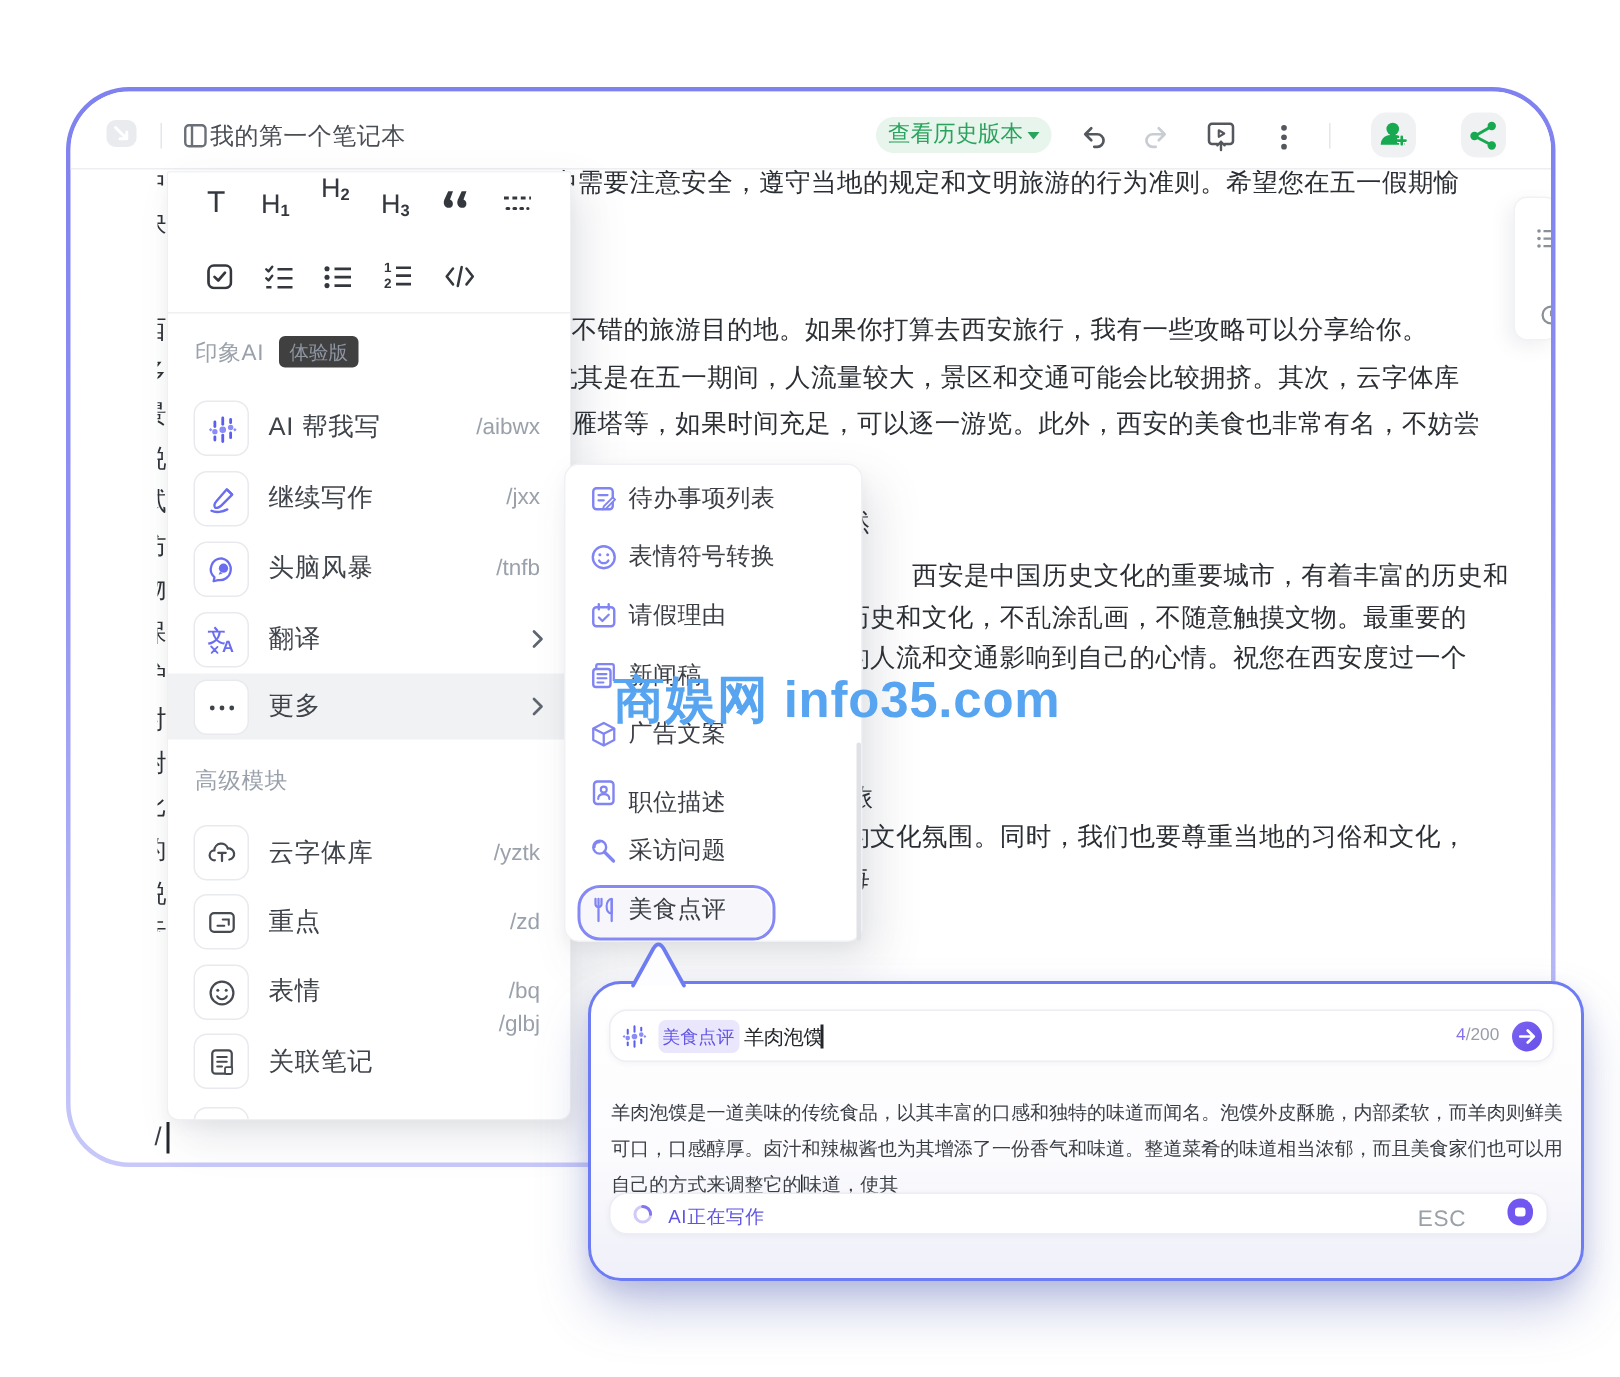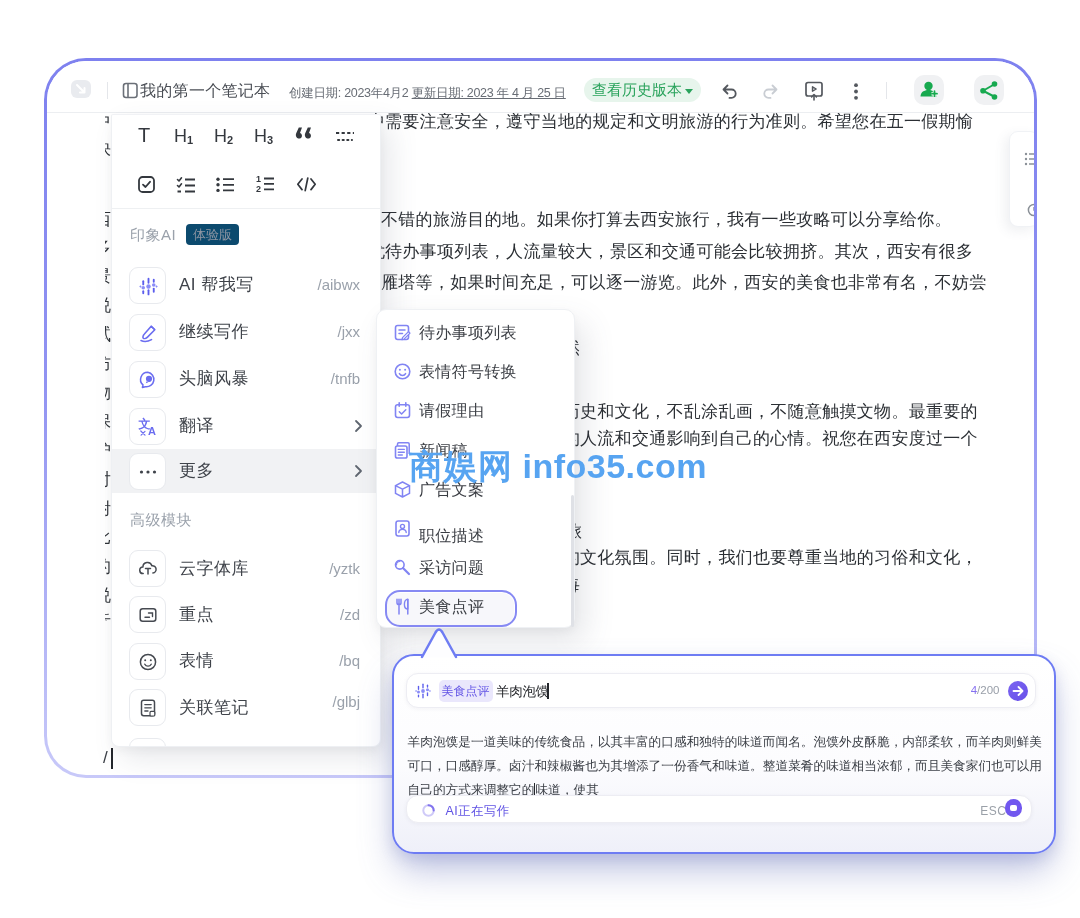--- a/index.html
+++ b/index.html
@@ -30,21 +30,21 @@
 
 #slashcur{position:absolute;left:56px;top:687px;font-size:17px;color:#3a3e45}
 #caret1{position:absolute;left:64px;top:687px;width:1.5px;height:21px;background:#23262b}
 
 #menu{position:absolute;left:111px;top:114px;width:270px;height:633px;background:#fff;
  border:1px solid #eef0f3;border-top:1px solid #f1f2f5;border-radius:2px 2px 8px 8px;overflow:hidden;
  box-shadow:10px 12px 28px rgba(80,85,105,.13),0 4px 10px rgba(0,0,0,.04);z-index:10}
 .mrow1{position:absolute;color:#34383e}
 .msep{position:absolute;left:0;top:93px;width:100%;height:1px;background:#eef0f2}
 .mlabel{position:absolute;left:18px;font-size:15px;color:#9aa1ab;letter-spacing:.5px}
-.badge{position:absolute;left:74px;top:109px;height:21px;line-height:21px;padding:0 7px;background:#0c4a6e;border-radius:4px;font-size:13px;color:#8f96a3}
+.badge{position:absolute;left:74px;top:109px;height:21px;line-height:21px;padding:0 7px;background:#404040;border-radius:4px;font-size:13px;color:#8f96a3}
 .ibox{position:absolute;left:16.5px;width:37px;height:37px;border:1.2px solid #e8eaee;border-radius:9px;background:#fff}
 .mtext{position:absolute;left:67px;font-size:17px;color:#3f434a;letter-spacing:.5px}
 .mshort{position:absolute;right:20px;font-size:15px;color:#9aa1ab}
 .mchev{position:absolute;right:17px;color:#5f6670}
 #hlrow{position:absolute;left:0;top:334px;width:100%;height:44px;background:#f1f2f4}
 
 #smenu{position:absolute;left:375.5px;top:308.5px;width:199px;height:319.5px;background:#fff;border:1px solid #eff1f4;border-radius:10px;
  box-shadow:10px 14px 30px rgba(80,85,105,.15),0 4px 10px rgba(0,0,0,.04);z-index:11}
 .stext{position:absolute;left:42.5px;font-size:16px;color:#3b3e44;letter-spacing:.3px}
 .sico{position:absolute;left:16px}
@@ -61,34 +61,35 @@
 #irow{left:11.5px;top:16.5px;width:630px;height:35.5px}
 #pill{position:absolute;left:32px;top:6px;height:22px;line-height:22px;padding:0 3px;background:#eae7fc;border-radius:5px;font-size:12px;color:#6355e5}
 #itext{position:absolute;left:89.5px;top:9px;font-size:13.5px;color:#24262a;letter-spacing:-.3px}
 #caret2{position:absolute;left:140.5px;top:9.5px;width:1.5px;height:16px;background:#23262b}
 #cnt{position:absolute;right:35px;top:10.5px;font-size:11.5px;color:#989ea8}
 #cnt b{color:#8570f0;font-weight:400}
 #gobtn{position:absolute;right:7px;top:7.5px;width:20px;height:20px;border-radius:50%;background:linear-gradient(135deg,#7b64f1,#6850e9)}
 .pline{position:absolute;left:13.5px;font-size:12.7px;color:#3a3e45;white-space:nowrap;line-height:16px}
 #arow{left:11.5px;top:138.5px;width:626px;height:28.5px}
 #aitxt{position:absolute;left:39px;top:7px;font-size:12.5px;color:#6053e4;letter-spacing:.4px}
-#esc{position:absolute;right:24px;top:8.5px;font-size:12px;color:#9aa0a8;letter-spacing:.5px}
+#esc{position:absolute;right:53px;top:8.5px;font-size:15px;color:#9aa0a8;letter-spacing:.5px}
 #stopbtn{position:absolute;right:8.5px;top:3.7px;width:17.5px;height:17.5px;border-radius:50%;background:#7157ef}
 #stopbtn i{position:absolute;left:5.5px;top:5.5px;width:6.5px;height:6.5px;border-radius:2px;background:#fff}
 </style></head><body>
 
 <div id="frame">
     <div id="inner">
 <div class="dl" style="left:321px;top:51px">中</div>
 <div class="dl" style="left:334px;top:149px">不错的旅游目的地。如果你打算去西安旅行，我有一些攻略可以分享给你。</div>
 <div class="dl" style="left:338px;top:51px">需要注意安全，遵守当地的规定和文明旅游的行为准则。希望您在五一假期愉</div>
 <div class="dl" style="left:321px;top:181px">尤</div>
-<div class="dl" style="left:338px;top:181px">待办事项列表，人流量较大，景区和交通可能会比较拥挤。其次，西安有很多</div>
+<div class="dl" style="left:338px;top:181px">其是在五一期间，人流量较大，景区和交通可能会比较拥挤。其次，云字体库</div>
 <div class="dl" style="left:334px;top:212px">雁塔等，如果时间充足，可以逐一游览。此外，西安的美食也非常有名，不妨尝</div>
 <div class="dl" style="left:516px;top:276.5px">然</div>
+<div class="dl" style="left:561px;top:313px">西安是中国历史文化的重要城市，有着丰富的历史和</div>
 <div class="dl" style="left:516px;top:340.5px">历</div>
 <div class="dl" style="left:533px;top:340.5px">史和文化，不乱涂乱画，不随意触摸文物。最重要的</div>
 <div class="dl" style="left:516px;top:367.5px">的</div>
 <div class="dl" style="left:533px;top:367.5px">人流和交通影响到自己的心情。祝您在西安度过一个</div>
 <div class="dl" style="left:518px;top:460.5px">旅</div>
 <div class="dl" style="left:516px;top:487px">的</div>
 <div class="dl" style="left:533px;top:487px">文化氛围。同时，我们也要尊重当地的习俗和文化，</div>
 <div class="dl" style="left:516px;top:514.5px">每</div>
 <div id="lstrip">
 <span class="ls" style="top:51px">中</span>
@@ -112,21 +113,20 @@
 <div id="tbar"></div>
 <div id="expbox"><svg width="20" height="18" viewBox="0 0 20 18" style="">
           <path d="M6 5 L13.5 12.5 M13.5 8 V12.5 H9" stroke="#fff" stroke-width="2" fill="none" stroke-linecap="round" stroke-linejoin="round"></path>
         </svg></div>
 <div id="tdiv1"></div>
 <div id="nbicon"><svg width="17" height="17" viewBox="0 0 17 17" style="">
           <rect x="1.5" y="1.5" width="13.5" height="14" rx="2.5" stroke="#6b7078" stroke-width="1.6" fill="none"></rect>
           <line x1="6" y1="1.5" x2="6" y2="15.5" stroke="#6b7078" stroke-width="1.6"></line>
         </svg></div>
 <div id="ntitle">我的第一个笔记本</div>
-<div id="dates">创建日期: 2023年4月2 <span style="text-decoration:underline">更新日期: 2023 年 4 月 25 日</span></div>
 <div id="histbtn">查看历史版本<span class="tri"></span></div>
 <div class="tico" style="left:673px"><svg width="19" height="19" viewBox="0 0 19 19" style="">
           <path d="M7.5 4.5 L3.5 8.5 L7.5 12.5 M3.5 8.5 H11.5 a4.2 4.2 0 0 1 0 8.4 H9.5" stroke="#54585e" stroke-width="1.8" fill="none" stroke-linecap="round" stroke-linejoin="round"></path>
         </svg></div>
 <div class="tico" style="left:714px"><svg width="19" height="19" viewBox="0 0 19 19" style="">
           <path d="M11.5 4.5 L15.5 8.5 L11.5 12.5 M15.5 8.5 H7.5 a4.2 4.2 0 0 0 0 8.4 H9.5" stroke="#c9cdd3" stroke-width="1.8" fill="none" stroke-linecap="round" stroke-linejoin="round"></path>
         </svg></div>
 <div class="tico" style="left:756px;top:19px"><svg width="22" height="22" viewBox="0 0 22 22" style="">
           <path d="M3 4.5 a2 2 0 0 1 2-2 H17 a2 2 0 0 1 2 2 V14 a2 2 0 0 1-2 2 H13.5 M8.5 16 H5 a2 2 0 0 1-2-2 V4.5" stroke="#54585e" stroke-width="1.7" fill="none" stroke-linecap="round"></path>
           <path d="M9.5 6.8 L13.2 9 L9.5 11.2 Z" fill="none" stroke="#54585e" stroke-width="1.4" stroke-linejoin="round"></path>
@@ -165,21 +165,21 @@
             <path d="M7 5 v3.2 l2.3 1.6" stroke="#8a9097" stroke-width="1.4" fill="none"></path>
           </svg></div>
       </div>
 <div id="slashcur">/</div>
       <div id="caret1"></div>
 </div>
   </div>
 <div id="menu">
 <div class="mrow1" style="left:26px;top:9px;font-size:20px;font-weight:500">T</div>
 <div class="mrow1" style="left:62px;top:11px;font-size:18px;font-weight:500">H<span style="font-size:11px;font-weight:600;vertical-align:-2px">1</span></div>
-<div class="mrow1" style="left:102px;top:11px;font-size:18px;font-weight:500">H<span style="font-size:11px;font-weight:600;vertical-align:-2px">2</span></div>
+<div class="mrow1" style="left:102px;top:0;font-size:18px;font-weight:500">H<span style="font-size:11px;font-weight:600;vertical-align:-2px">2</span></div>
 <div class="mrow1" style="left:142px;top:11px;font-size:18px;font-weight:500">H<span style="font-size:11px;font-weight:600;vertical-align:-2px">3</span></div>
 <div class="mrow1" style="left:182px;top:10px"><svg width="20" height="16" viewBox="0 0 20 16" style="">
         <path d="M3.2 13 C1.8 11.8 1.5 10 2.2 8.2 L4.8 2.5 H8 L6 8 C7.6 8.6 8.3 10.2 7.8 11.8 C7.3 13.3 5.4 14.2 3.2 13Z" fill="#34383e"></path>
         <path d="M12.2 13 C10.8 11.8 10.5 10 11.2 8.2 L13.8 2.5 H17 L15 8 C16.6 8.6 17.3 10.2 16.8 11.8 C16.3 13.3 14.4 14.2 12.2 13Z" fill="#34383e"></path>
       </svg></div>
 <div class="mrow1" style="left:223px;top:14px"><svg width="20" height="12" viewBox="0 0 20 12" style="">
         <line x1="1" y1="2" x2="19" y2="2" stroke="#34383e" stroke-width="2" stroke-dasharray="3.2 2.4"></line>
         <line x1="3" y1="9" x2="17" y2="9" stroke="#34383e" stroke-width="2" stroke-dasharray="1.2 3.4" stroke-linecap="round"></line>
       </svg></div>
 <div class="mrow1" style="left:26px;top:61px"><svg width="17" height="17" viewBox="0 0 17 17" style="">
@@ -305,21 +305,21 @@
 <div class="mtext" style="top:536px;line-height:20px">表情</div>
 <div class="mshort" style="top:538px;line-height:16px">/bq</div>
 <div class="ibox" style="top:574.0px">
       <div class="abs" style="left:8px;top:8px"><svg width="20" height="20" viewBox="0 0 20 20" style="">
           <rect x="3.5" y="2.2" width="13" height="15.6" rx="2.2" stroke="#464a51" stroke-width="1.5" fill="none"></rect>
           <path d="M6.8 6.6 h6.4 M6.8 9.8 h6.4 M6.8 13 h3.2" stroke="#464a51" stroke-width="1.3" stroke-linecap="round"></path>
           <rect x="12" y="13.4" width="4.8" height="4.6" rx="1" fill="#fff" stroke="#464a51" stroke-width="1.2"></rect>
         </svg></div>
     </div>
 <div class="mtext" style="top:582.5px;line-height:20px">关联笔记</div>
-<div class="mshort" style="top:579px;line-height:16px">/glbj</div>
+<div class="mshort" style="top:560px;line-height:16px">/glbj</div>
 <div class="ibox" style="top:623px"></div>
 </div>
 <div id="smenu">
 <div style="position:absolute;left:10.5px;top:283px;width:127px;height:32px;background:#f7f7fb;border-radius:12px"></div>
 <div class="sico" style="top:13.5px"><svg width="19" height="19" viewBox="0 0 19 19" style="">
         <rect x="2.5" y="2.5" width="13" height="14" rx="2.2" stroke="#8184f3" stroke-width="1.6" fill="none"></rect>
         <path d="M6 7 h6 M6 10.5 h3.5" stroke="#8184f3" stroke-width="1.5" stroke-linecap="round"></path>
         <path d="M9.5 14.6 L15.5 8.6 L17 10.1 L11 16.1 L9 16.6 Z" fill="#fff" stroke="#8184f3" stroke-width="1.3" stroke-linejoin="round"></path>
       </svg></div>
 <div class="stext" style="top:13.5px;line-height:19px">待办事项列表</div>

